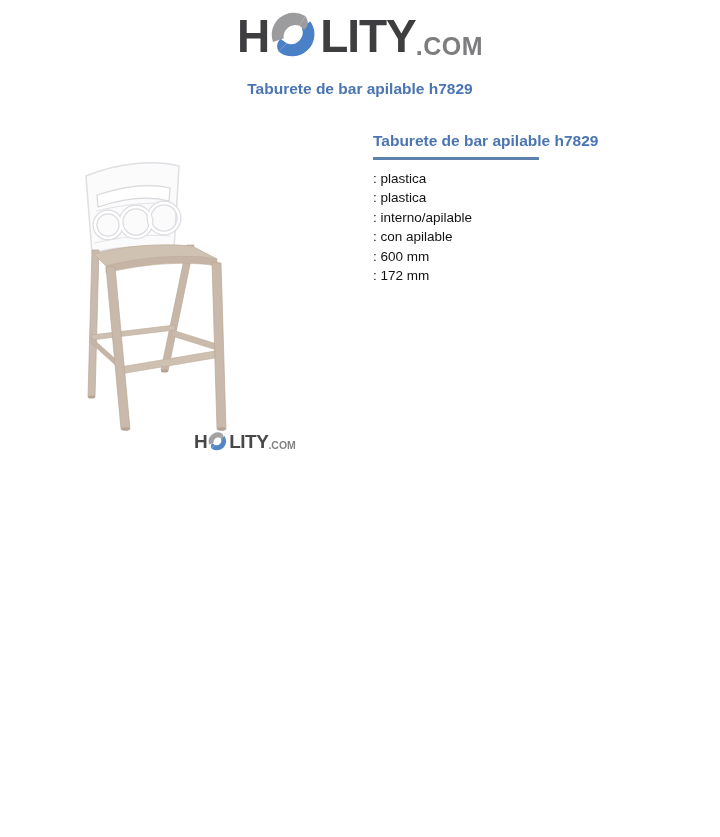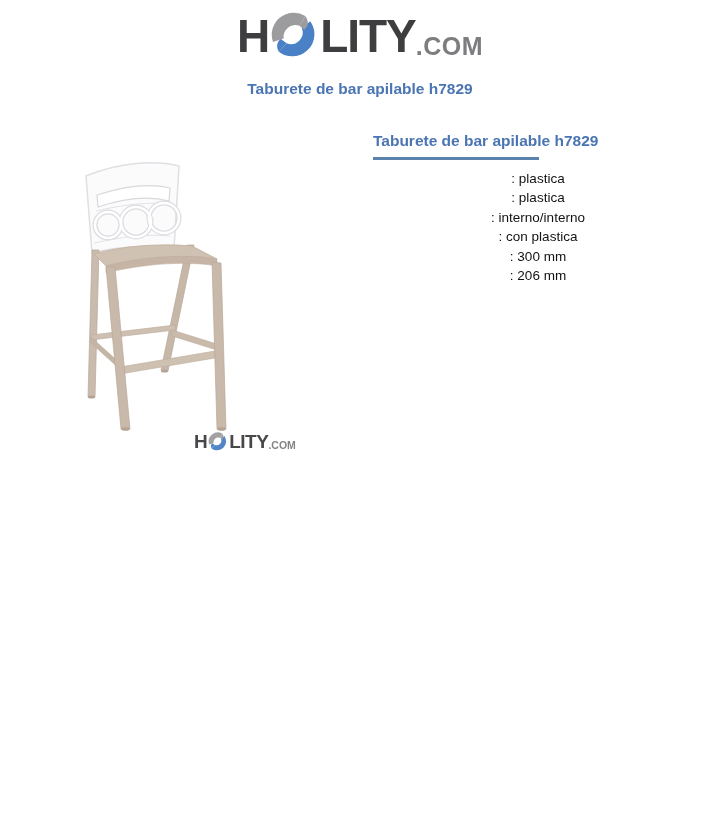--- a/index.html
+++ b/index.html
@@ -35,21 +35,21 @@
     color:#3e3e40; letter-spacing:-0.5px; }
   .watermark .oicon { width:20px; height:22px; margin:0 1px; }
   .watermark .tld { font-weight:bold; font-size:10.5px; line-height:11px;
     color:#7d7d80; align-self:flex-end; padding-bottom:2px; }
 
   
   .details { position:absolute; left:373px; top:132px; width:330px; }
   .details-title { font-size:15.5px; font-weight:bold; color:#4a75b2;
     line-height:18px; cursor:pointer; }
   .details-underline { width:166px; height:3px; background:#5b81ad; margin-top:7px; }
-  .spec-list { margin-top:9px;text-align:center; }
+  .spec-list { margin-top:9px; }
   .spec-line { font-size:13.5px; line-height:19.4px; color:#121212;
     white-space:pre; }
 </style>
 </head>
 <body>
 
 <div class="logo-row">
   <div class="logo">
     <span class="lt">H</span>
     <svg class="oicon" viewBox="0 0 100 106">
@@ -119,18 +119,18 @@
   <span class="lt">LITY</span>
   <span class="tld">.COM</span>
 </div>
 
 <div class="details">
   <div class="details-title">Taburete de bar apilable h7829</div>
   <div class="details-underline"></div>
   <div class="spec-list">
     <div class="spec-line">: plastica</div>
     <div class="spec-line">: plastica</div>
-    <div class="spec-line">: interno/interno</div>
-    <div class="spec-line">: con plastica</div>
-    <div class="spec-line">: 300 mm</div>
-    <div class="spec-line">: 206 mm</div>
+    <div class="spec-line">: interno/apilable</div>
+    <div class="spec-line">: con apilable</div>
+    <div class="spec-line">: 600 mm</div>
+    <div class="spec-line">: 172 mm</div>
   </div>
 </div>
 
 </body></html>

